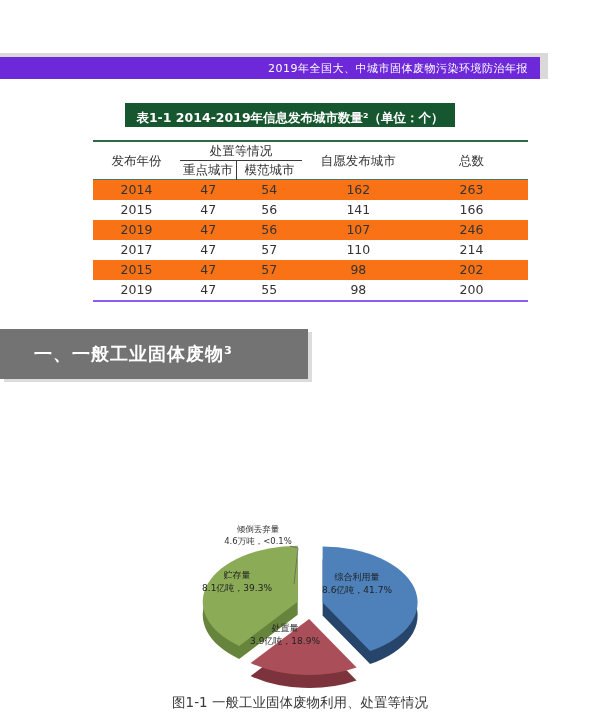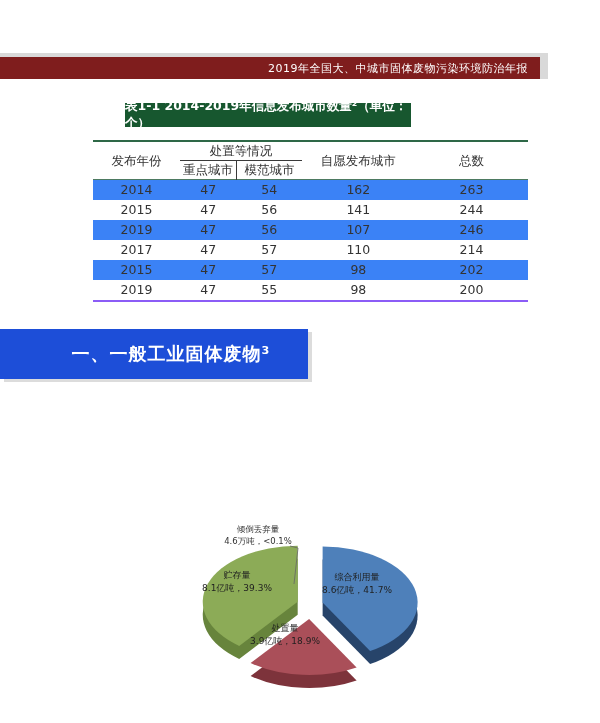--- a/index.html
+++ b/index.html
@@ -3,46 +3,46 @@
 <meta charset="utf-8">
 <style>
   html,body{margin:0;padding:0;background:#ffffff;}
   .page{
     position:relative;width:600px;height:723px;background:#ffffff;overflow:hidden;
     font-family:"DejaVu Sans","Liberation Sans",sans-serif;color:#333;
   }
   
   .topbar-shadow{position:absolute;left:0;top:53px;width:548px;height:26px;background:#d9d9d9;}
   .topbar{
-    position:absolute;left:0;top:57px;width:540px;height:22px;background:#7f1d1d;
+    position:absolute;left:0;top:57px;width:540px;height:22px;background:#6d28d9;
     display:flex;align-items:center;justify-content:flex-end;box-sizing:border-box;padding-right:12px;
   }
   .topbar span{color:#fff;font-size:11px;letter-spacing:.5px;}
   
   .tbl-title{
-    position:absolute;left:125px;top:103px;width:286px;height:24px;background:#17572f;
-    display:flex;align-items:center;justify-content:center;
+    position:absolute;left:125px;top:103px;width:330px;height:24px;background:#17572f;
+    display:flex;align-items:flex-end;justify-content:center;
   }
   .tbl-title span{color:#fff;font-size:12.5px;font-weight:bold;}
   
   .tbl-wrap{position:absolute;left:93px;top:140px;width:435px;}
   table{border-collapse:collapse;width:100%;table-layout:fixed;font-size:12.5px;color:#333;}
   table{border-top:2px solid #2e6847;border-bottom:2px solid #8b5cf6;}
   th{font-weight:normal;}
   th,td{text-align:center;padding:0;height:18px;line-height:18px;}
   td{height:20px;line-height:20px;}
   thead{border-bottom:1.5px solid #4d7a61;}
   .group-th{border-bottom:1px solid #3a3a3a;}
   .subth-left{border-right:1px solid #3a3a3a;}
-  tbody tr.shaded{background:#3b82f6;}
+  tbody tr.shaded{background:#f97316;}
   
   .section-head{
-    position:absolute;left:0;top:329px;width:308px;height:50px;background:#1d4ed8;
+    position:absolute;left:0;top:329px;width:308px;height:50px;background:#737373;
     box-shadow:4px 3px 0 #dcdcdc;
-    display:flex;align-items:center;justify-content:center;box-sizing:border-box;padding-left:34px;
+    display:flex;align-items:center;box-sizing:border-box;padding-left:34px;
   }
   .section-head span{color:#fff;font-size:18px;font-weight:bold;letter-spacing:1px;}
   
   .para{
     position:absolute;left:78px;top:396px;width:464px;
     font-size:13.5px;line-height:23.5px;color:#3e3e3e;
     text-align:justify;text-indent:2em;
   }
   
   .chart{position:absolute;left:140px;top:520px;width:340px;height:172px;}
@@ -94,21 +94,21 @@
             <td>47</td>
             <td>54</td>
             <td>162</td>
             <td>263</td>
         </tr>
         <tr>
           <td>2015</td>
             <td>47</td>
             <td>56</td>
             <td>141</td>
-            <td>244</td>
+            <td>166</td>
         </tr>
         <tr class="shaded">
           <td>2019</td>
             <td>47</td>
             <td>56</td>
             <td>107</td>
             <td>246</td>
         </tr>
         <tr>
           <td>2017</td>
@@ -156,14 +156,15 @@
     <text class="pie-label-top" x="118" y="12" text-anchor="middle">倾倒丢弃量</text>
     <text class="pie-label-top" x="118" y="24" text-anchor="middle">4.6万吨，&lt;0.1%</text>
     <text class="pie-label" x="97" y="58" text-anchor="middle">贮存量</text>
     <text class="pie-label" x="97" y="71" text-anchor="middle">8.1亿吨，39.3%</text>
     <text class="pie-label" x="217" y="60" text-anchor="middle">综合利用量</text>
     <text class="pie-label" x="217" y="73" text-anchor="middle">8.6亿吨，41.7%</text>
     <text class="pie-label" x="145" y="111" text-anchor="middle">处置量</text>
     <text class="pie-label" x="145" y="124" text-anchor="middle">3.9亿吨，18.9%</text>
   </svg>
 
+  <div class="caption">图1-1 一般工业固体废物利用、处置等情况</div>
 
 </div>
 
 </body></html>

